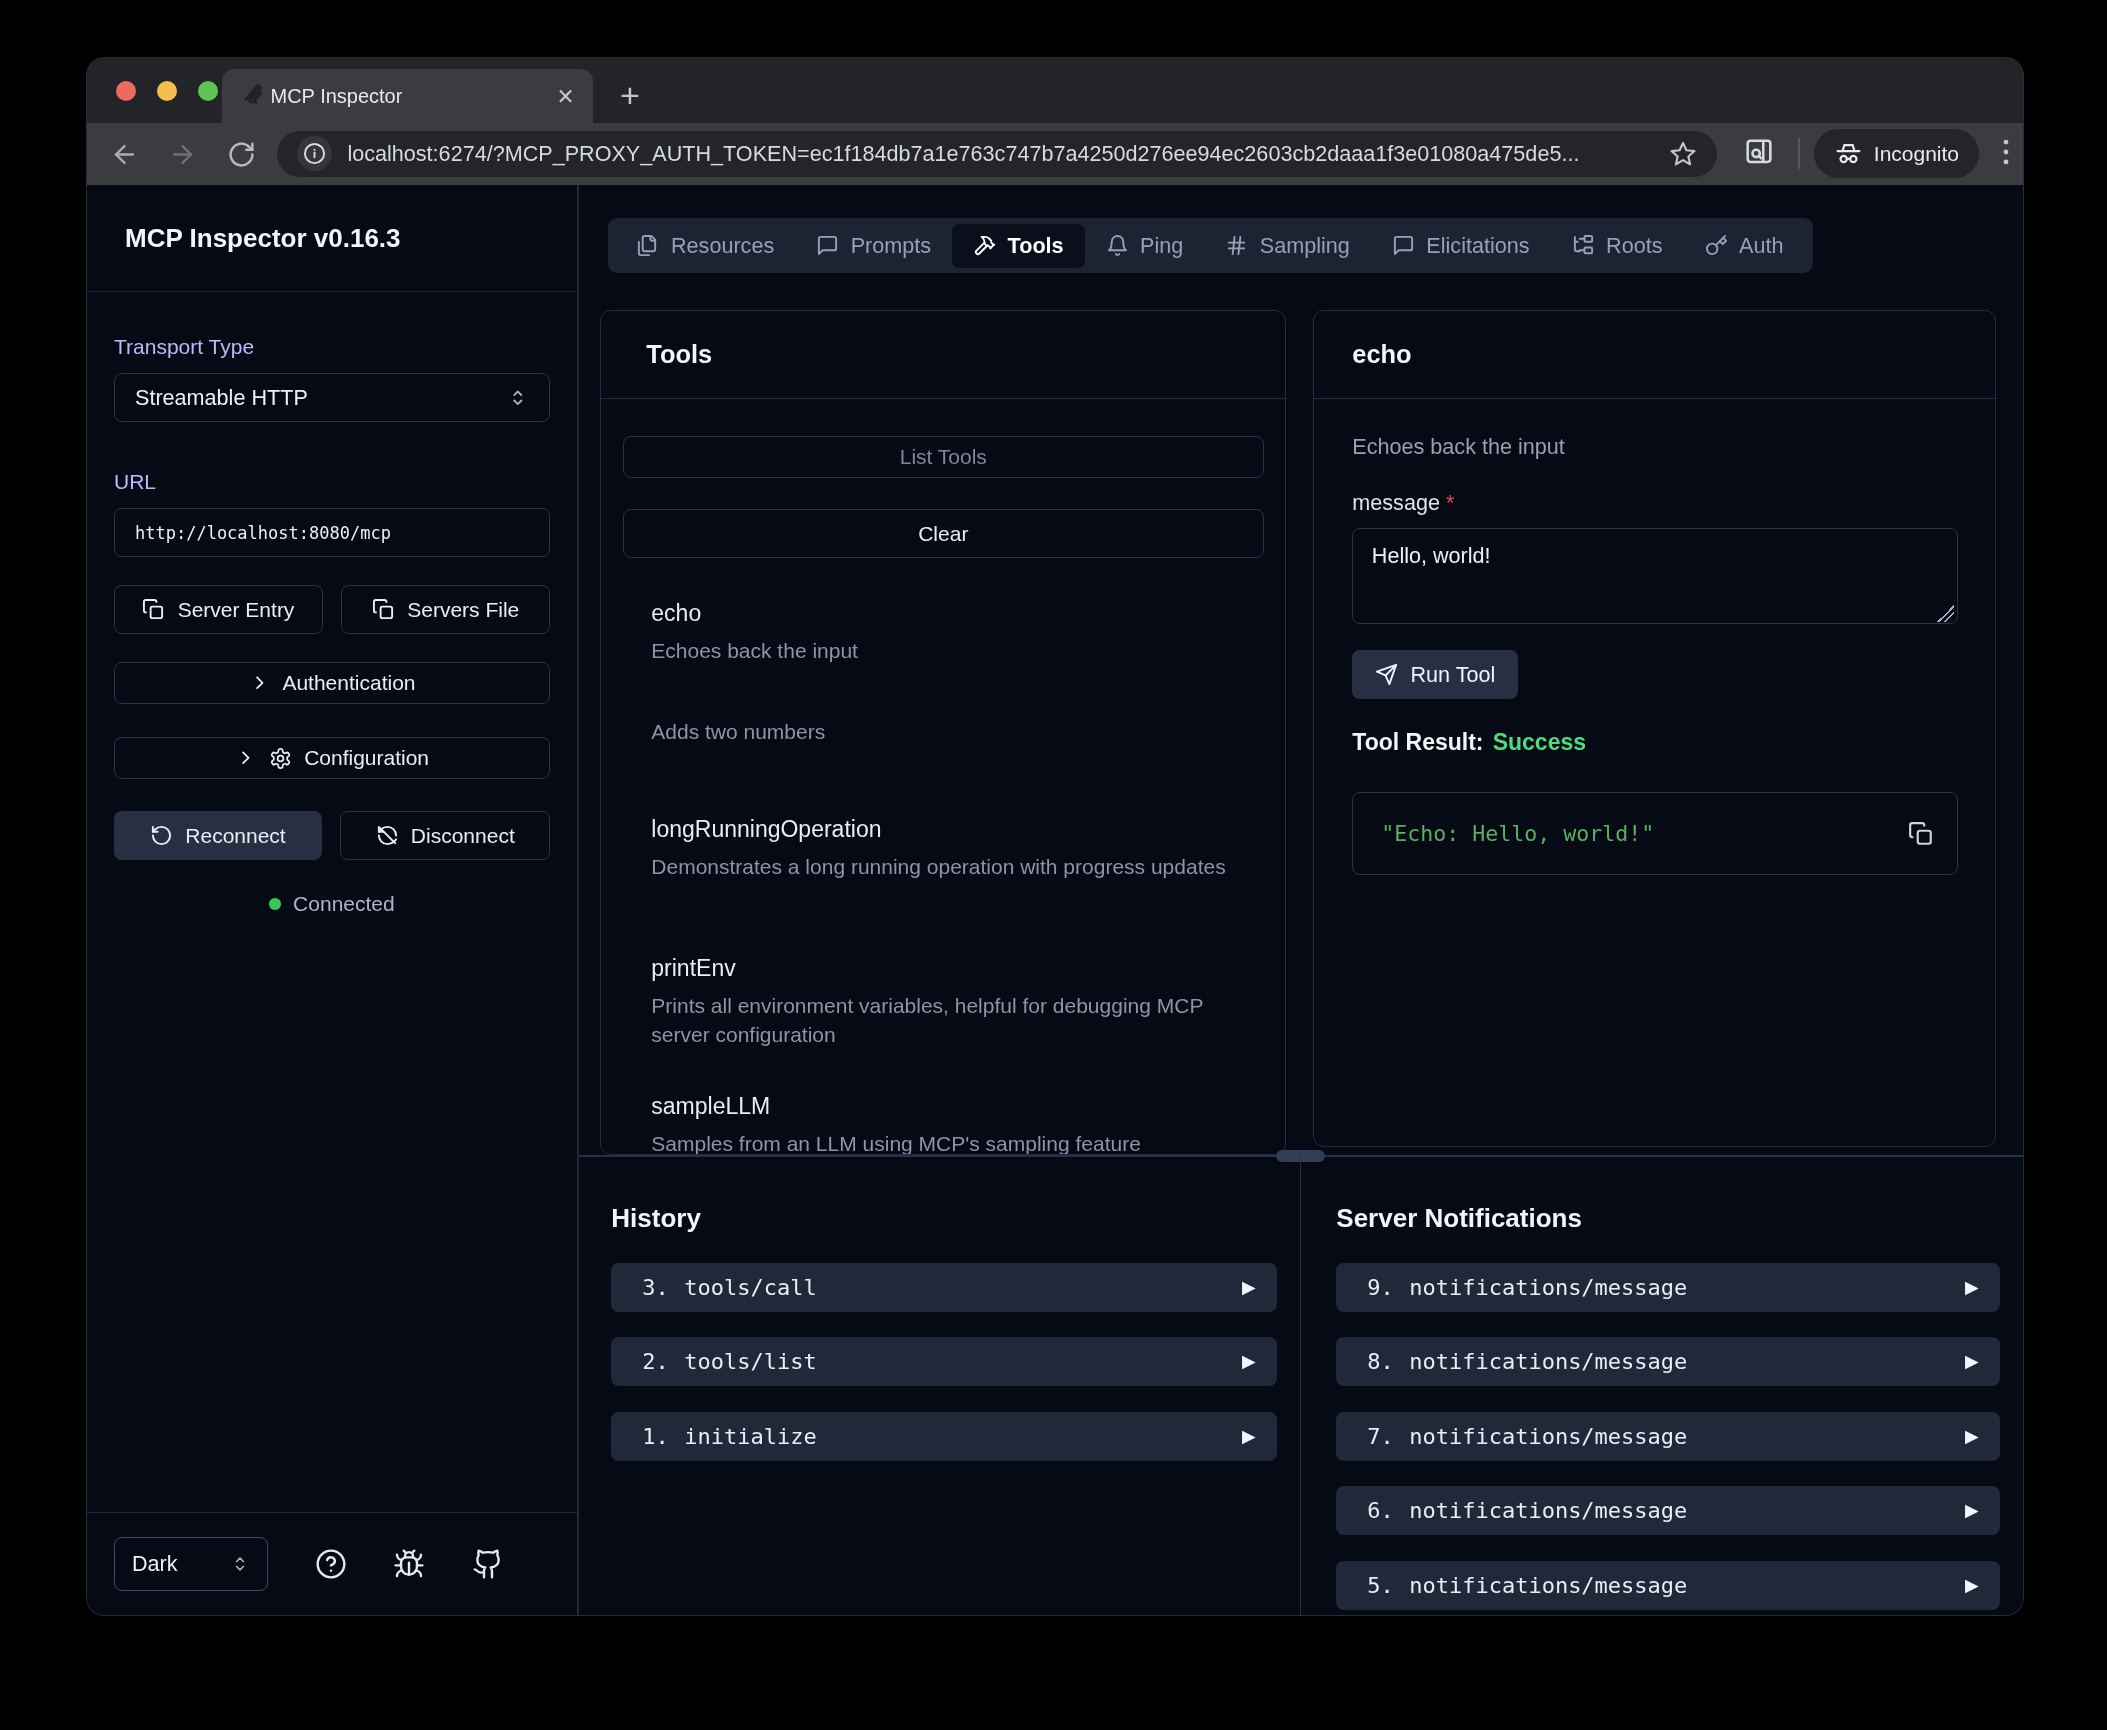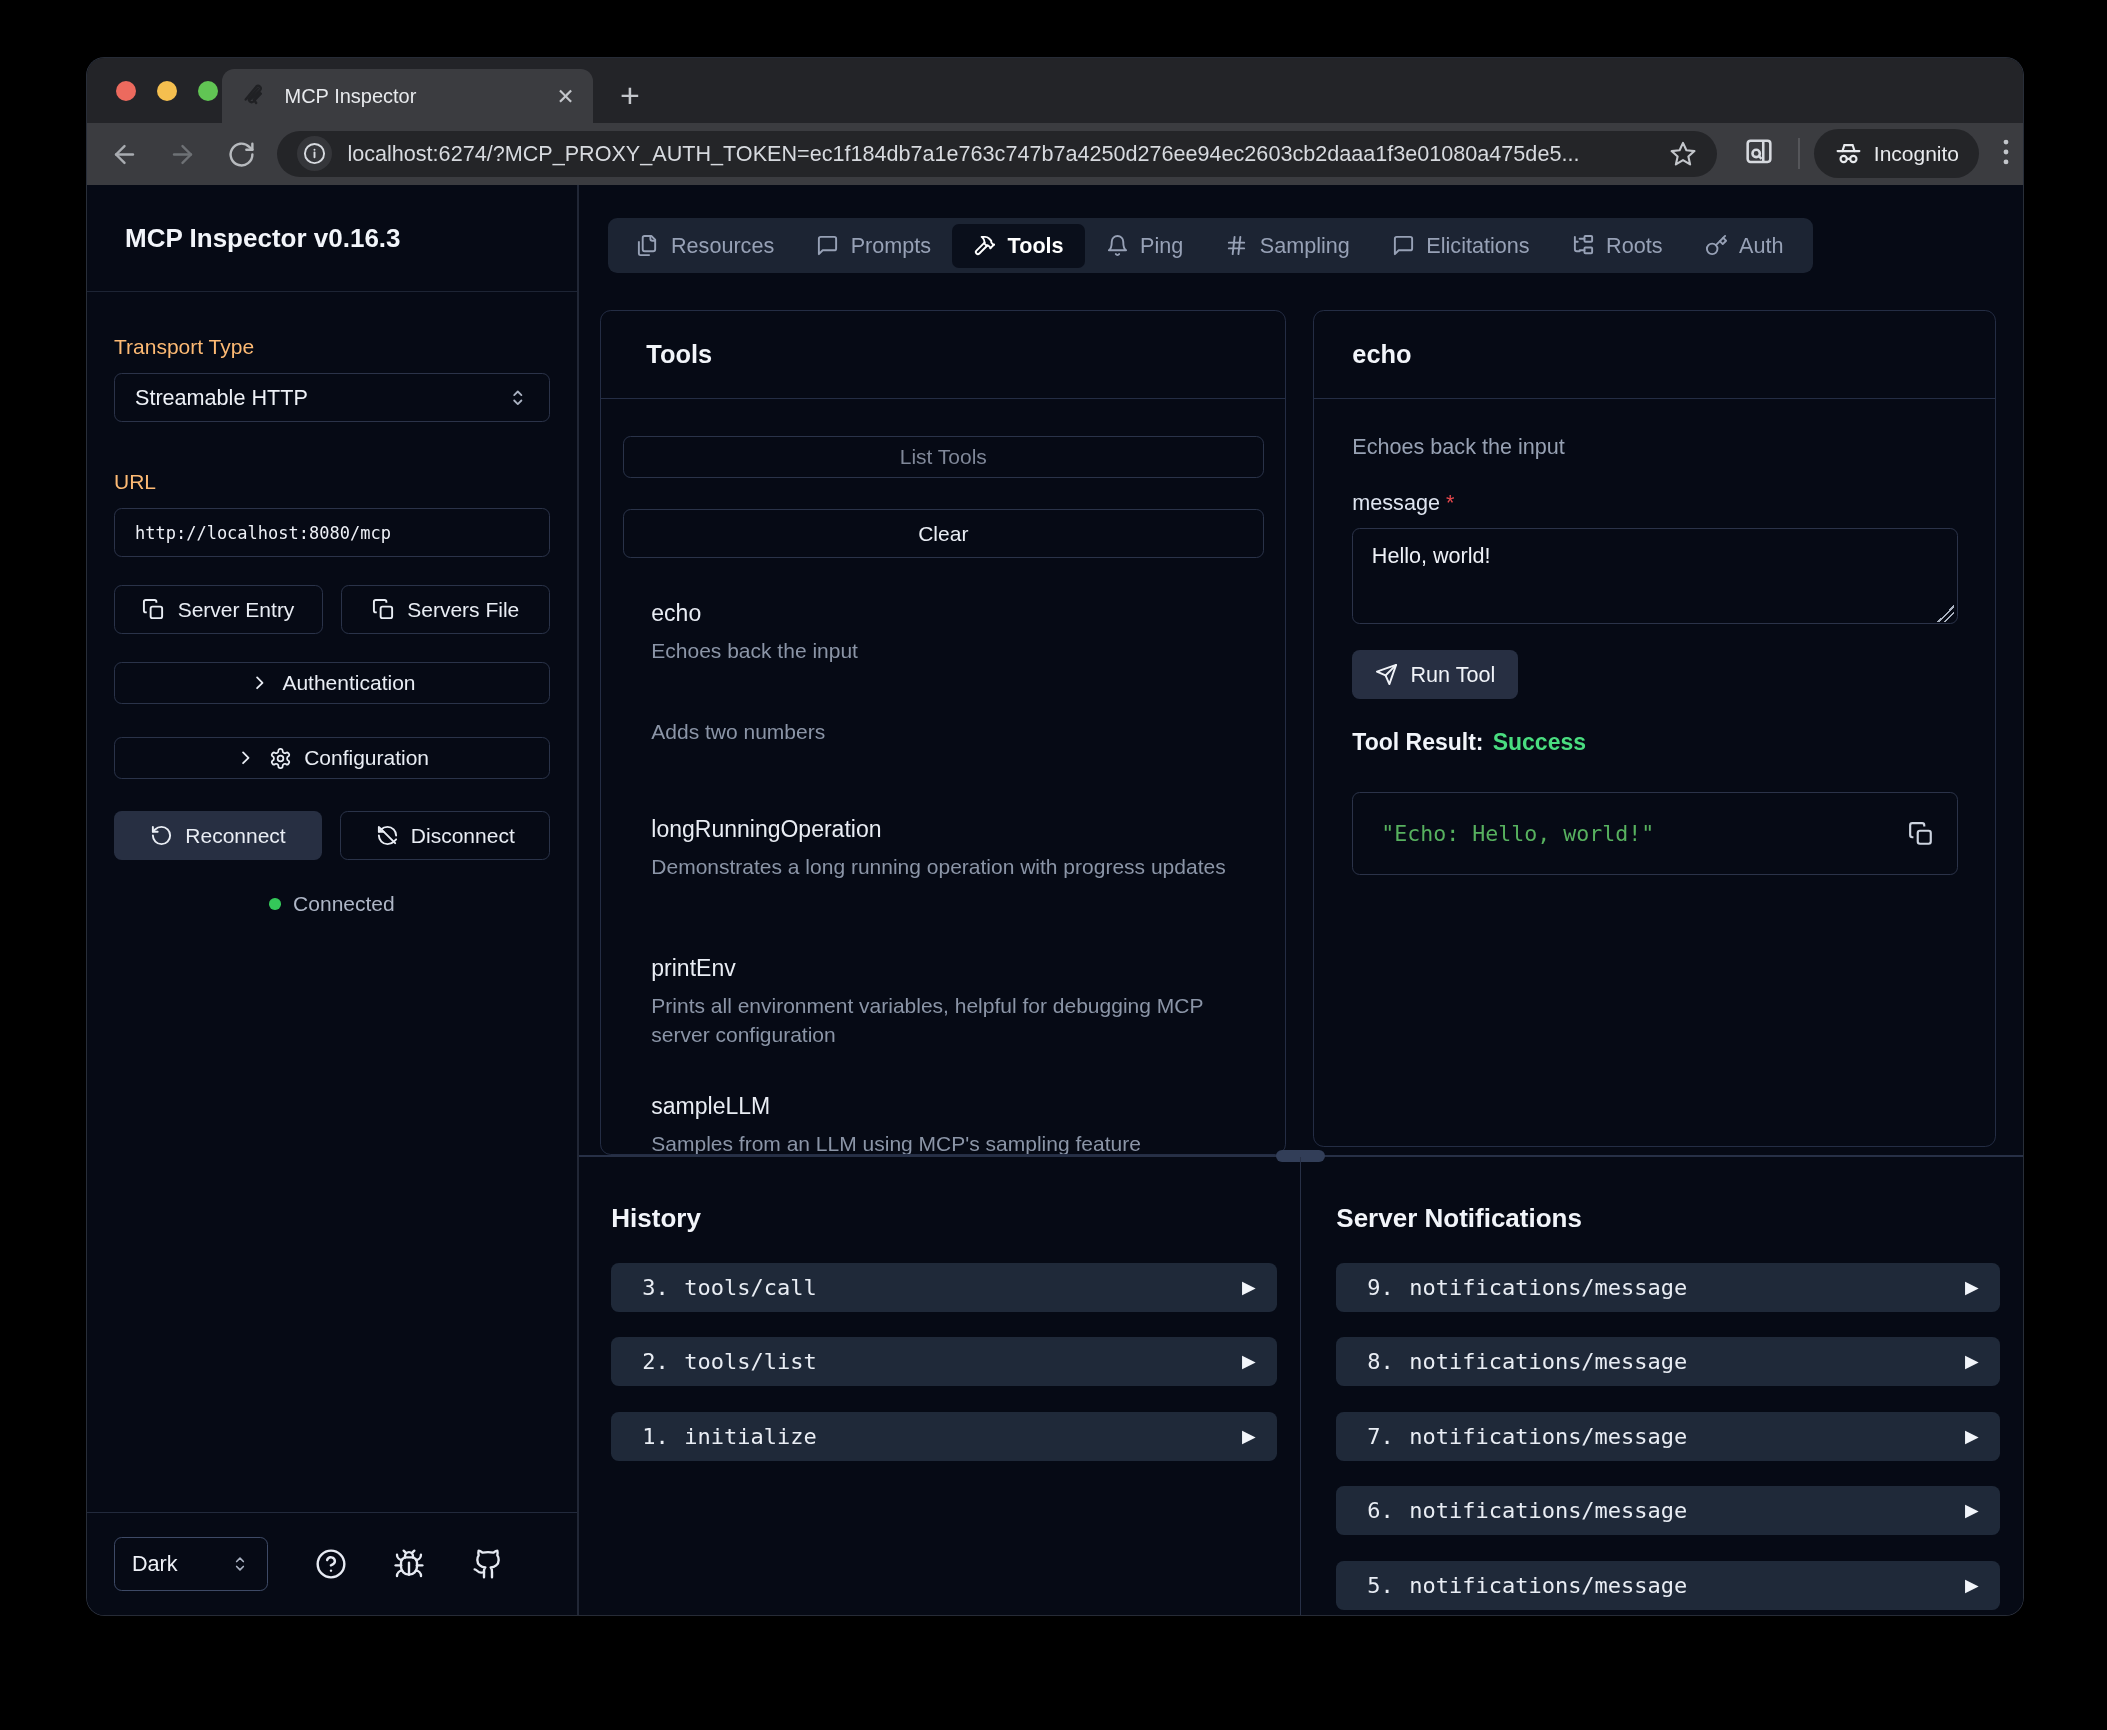--- a/index.html
+++ b/index.html
@@ -10,21 +10,21 @@
   .window { position:absolute; left:87px; top:58px; width:1936px; height:1557px;
             border-radius:17px; overflow:hidden; background:#060a15;
             box-shadow:0 0 0 0.8px #333a48, 0 31px 69px rgba(0,0,0,.8); }
 
   
   .tabstrip { position:absolute; left:0; top:0; width:100%; height:65px; background:#232428; }
   .traffic { position:absolute; top:23px; left:29px; display:flex; gap:21px; }
   .traffic span { width:20px; height:20px; border-radius:50%; display:block; }
   .tl-red{background:#ec6a5e;} .tl-yellow{background:#f5bf4f;} .tl-green{background:#61c554;}
   .tab { position:absolute; left:135px; top:10.8px; width:371px; height:55px; background:#3b3c40;
-         border-radius:12.3px 12.3px 0 0; display:flex; align-items:center; padding:0 18.5px; gap:16px; }
+         border-radius:12.3px 12.3px 0 0; display:flex; align-items:center; padding:0 18.5px; gap:2px; }
   .tab-title { color:#e8eaed; font-size:20px; flex:1; white-space:nowrap; overflow:hidden; }
   .tab-close { color:#c3c6cb; font-size:21.6px; line-height:1; cursor:default; }
   .newtab { position:absolute; left:533px; top:20px; color:#c3c6cb; font-size:34px; font-weight:200; line-height:34px; }
 
   
   .toolbar { position:absolute; left:0; top:65px; width:100%; height:62px; background:#3b3c40;
              display:flex; align-items:center; }
   .navbtn { width:37px; height:37px; display:flex; align-items:center; justify-content:center; }
   .omnibox { position:absolute; left:190px; top:7.7px; width:1440px; height:46px; background:#242528;
              border-radius:23px; display:flex; align-items:center; padding:0 20px; gap:15.4px; }
@@ -39,21 +39,21 @@
   
   .content { position:absolute; left:0; top:127px; width:1936px; height:1430px; display:flex; background:#060a15; }
   .sidebar { width:490px; flex:none; position:relative; }
   .v-divider { width:2.3px; flex:none; background:#38405280; background:#384052; opacity:.55; }
   .main { flex:1; position:relative; }
 
   
   .sb-header { height:107px; border-bottom:0.8px solid #1d2434; display:flex; align-items:center; padding-left:38px; }
   .sb-title { color:#f2f5fa; font-size:26px; font-weight:600; }
   .sb-body { padding:43px 27px 0 27px; }
-  .sb-label { color:#fdba74; font-size:21px; margin-bottom:14px; }
+  .sb-label { color:#c4b5fd; font-size:21px; margin-bottom:14px; }
   .select, .input { width:100%; height:49px; border:0.8px solid #2b3349; border-radius:7.7px;
                     display:flex; align-items:center; padding:0 20px; color:#eef1f7; font-size:21.6px; background:transparent; }
   .select { justify-content:space-between; }
   .input input { width:100%; background:transparent; border:none; outline:none; color:#eef1f7; font-size:17px;
                  font-family:"DejaVu Sans Mono","Liberation Mono",monospace; }
   .sb-gap-lg { height:48px; } .sb-gap-md { height:28px; }
   .btn { border:0.8px solid #2a3349; border-radius:7.7px; height:49px; display:flex; align-items:center;
          justify-content:center; gap:12.3px; color:#e9edf4; font-size:21px; background:transparent; cursor:default; }
   .btn-row { display:flex; gap:18.5px; }
   .btn-row .btn { flex:1; }

